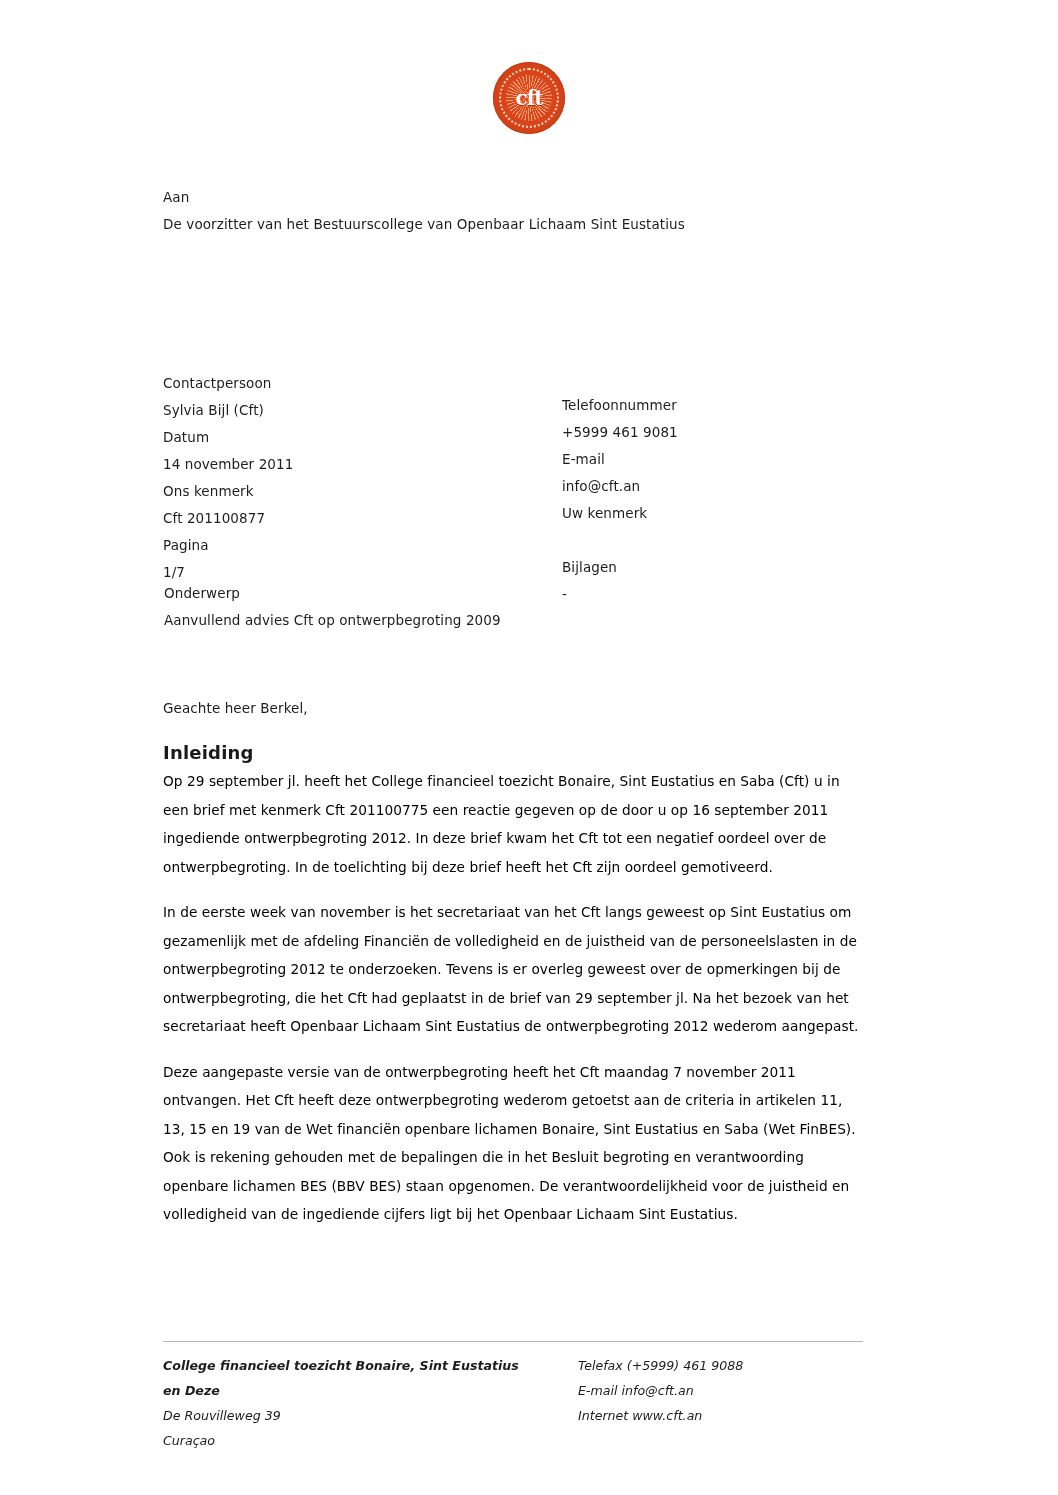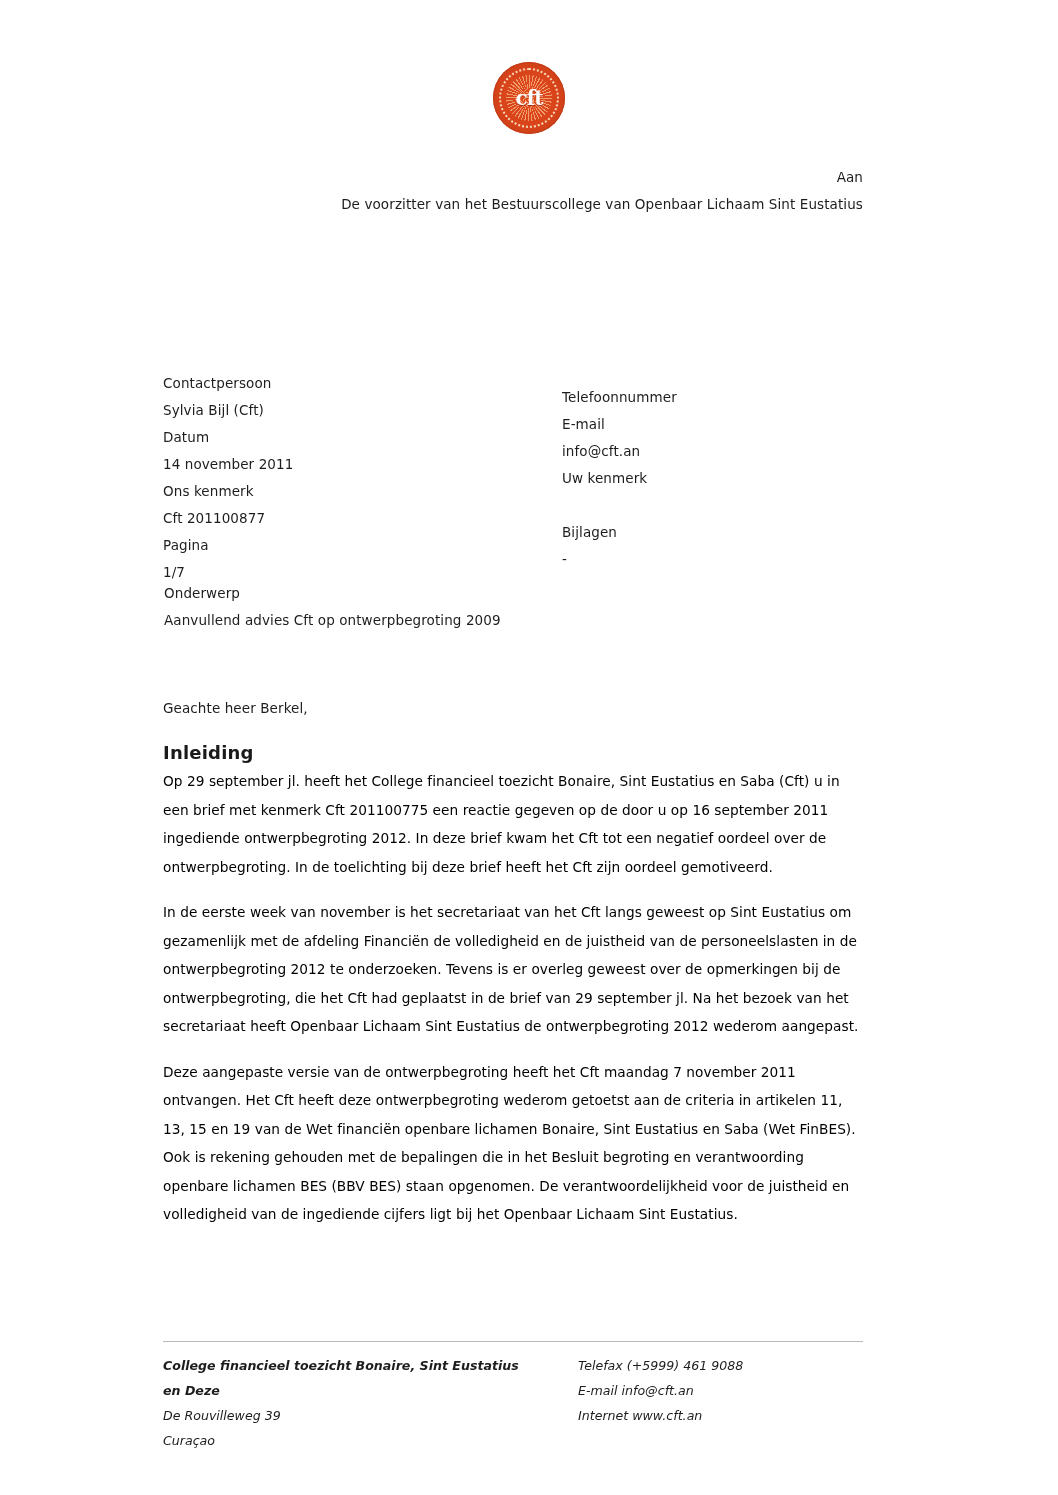--- a/index.html
+++ b/index.html
@@ -71,25 +71,25 @@
   }
 
   
   .blk {
     position: absolute;
     font-size: 13.5px;
     line-height: 27px;
     color: #1d1d1d;
     letter-spacing: .1px;
   }
-  .addr { left: 163px; top: 164px; width: 700px; text-align: right; }
+  .addr { left: 163px; top: 184px; width: 700px; }
   .addr div { white-space: nowrap; }
 
   .meta-left  { left: 163px; top: 370px; width: 330px; }
-  .meta-right { left: 562px; top: 384px; width: 330px; }
+  .meta-right { left: 562px; top: 392px; width: 330px; }
   .meta-left div, .meta-right div { white-space: nowrap; }
 
   .subject { left: 164px; top: 580px; width: 700px; }
   .salutation { left: 163px; top: 695px; width: 700px; }
 
   .body-wrap {
     position: absolute;
     left: 163px;
     top: 740px;
     width: 700px;
@@ -153,20 +153,21 @@
     <div>Datum</div>
     <div>14 november 2011</div>
     <div>Ons kenmerk</div>
     <div>Cft 201100877</div>
     <div>Pagina</div>
     <div>1/7</div>
   </div>
 
   <div class="blk meta-right">
     <div>Telefoonnummer</div>
+    <div>+5999 461 9081</div>
     <div>E-mail</div>
     <div>info@cft.an</div>
     <div>Uw kenmerk</div>
     <div>&nbsp;</div>
     <div>Bijlagen</div>
     <div>-</div>
   </div>
 
   <div class="blk subject">
     <div>Onderwerp</div>

